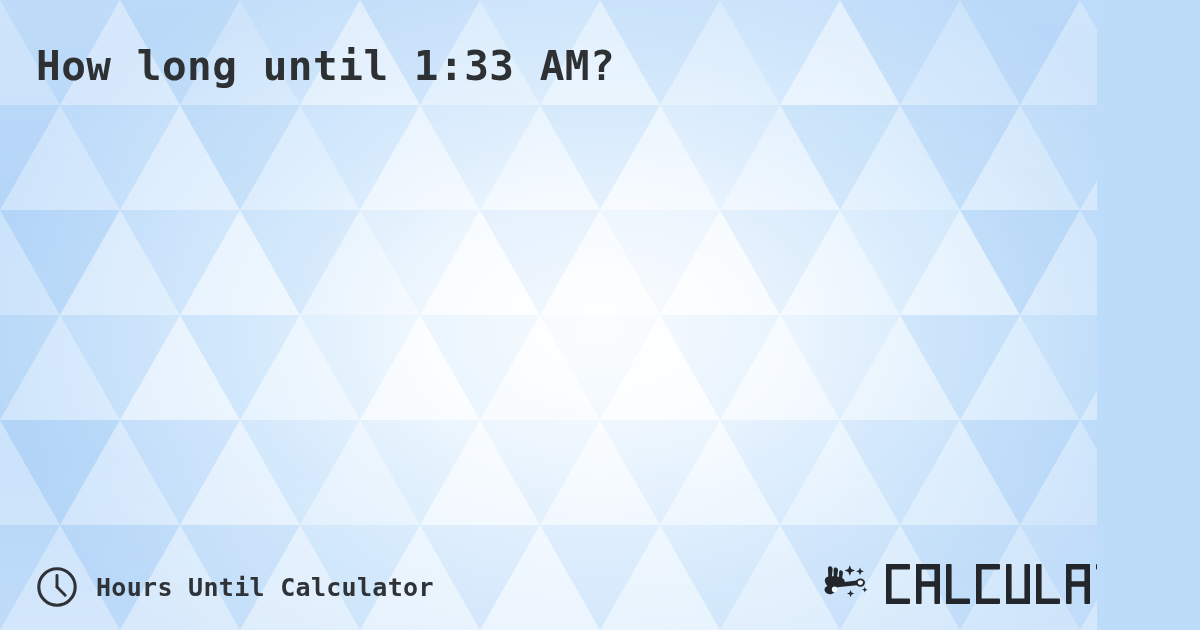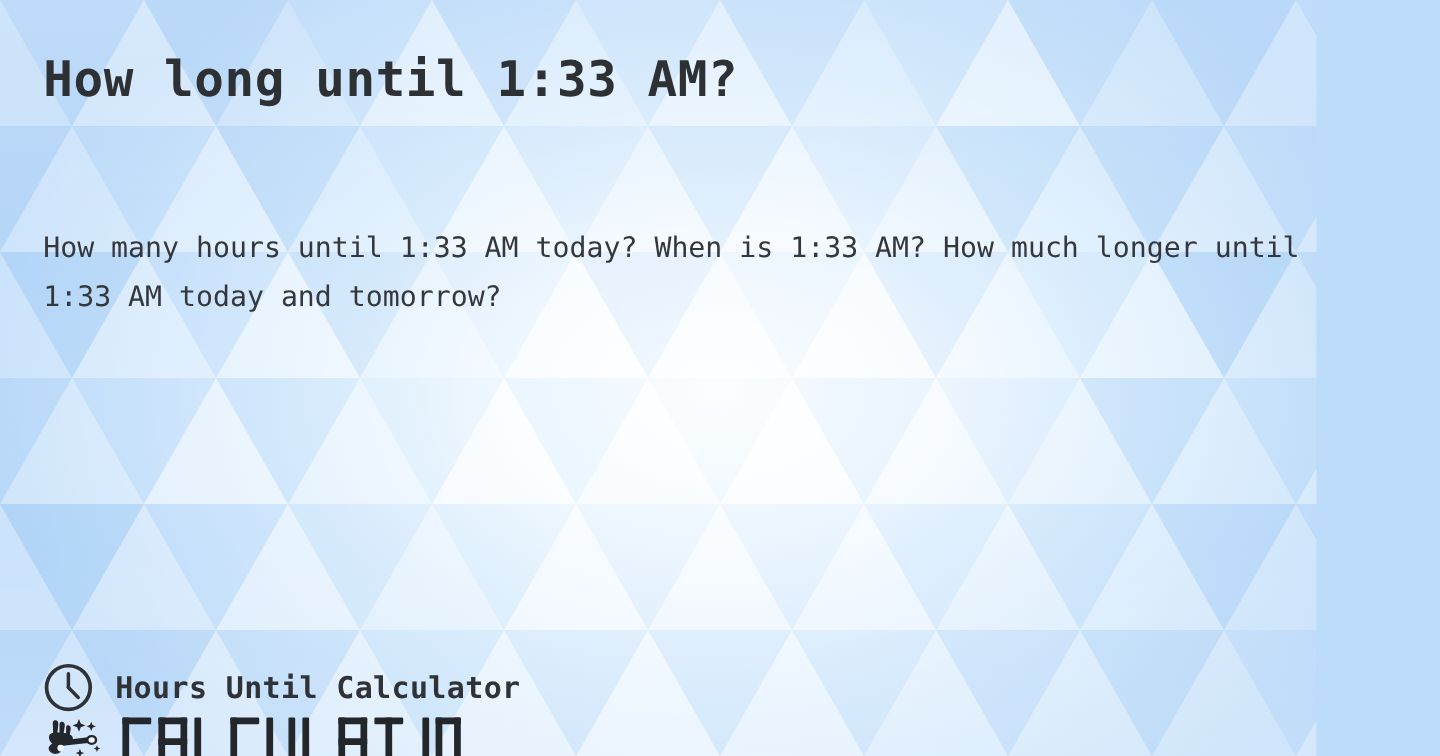--- a/index.html
+++ b/index.html
@@ -80,23 +80,22 @@
   }
 
   
   .footer {
     position: absolute;
     left: 36px;
     right: 30px;
     bottom: 22px;
     height: 56px;
     display: flex;
-    align-items: flex-start;
+    align-items: flex-end;
     justify-content: space-between;
-    flex-direction: column;
   }
   .brandline {
     display: flex;
     align-items: center;
     gap: 18px;
   }
   .clock-icon {
     display: block;
     width: 42px;
     height: 42px;
@@ -268,21 +267,20 @@
       <polygon points="1200,630 1260,525 1140,525" fill="#79b4ef" opacity="0.19"></polygon>
     </g>
   </svg>
 
   <div class="bg-layer bg-sheen"></div>
 
   <div class="content">
 
     <h1 class="headline">How long until 1:33 AM?</h1>
 
-    <p class="subtext">How many hours until 1:33 AM today? When is 1:33 AM? How much longer until 1:33 AM today and tomorrow?</p>
 
     <div class="footer">
 
       <div class="brandline">
         <svg class="clock-icon" viewBox="0 0 42 42" xmlns="http://www.w3.org/2000/svg">
           <circle cx="21" cy="21" r="18.2" fill="none" stroke="#2f3236" stroke-width="3.1"></circle>
           <line x1="21" y1="21" x2="21" y2="9.4" stroke="#2f3236" stroke-width="2.9" stroke-linecap="round"></line>
           <line x1="21" y1="21" x2="29.2" y2="29.2" stroke="#2f3236" stroke-width="2.9" stroke-linecap="round"></line>
         </svg>
         <span class="brand-label">Hours Until Calculator</span>

